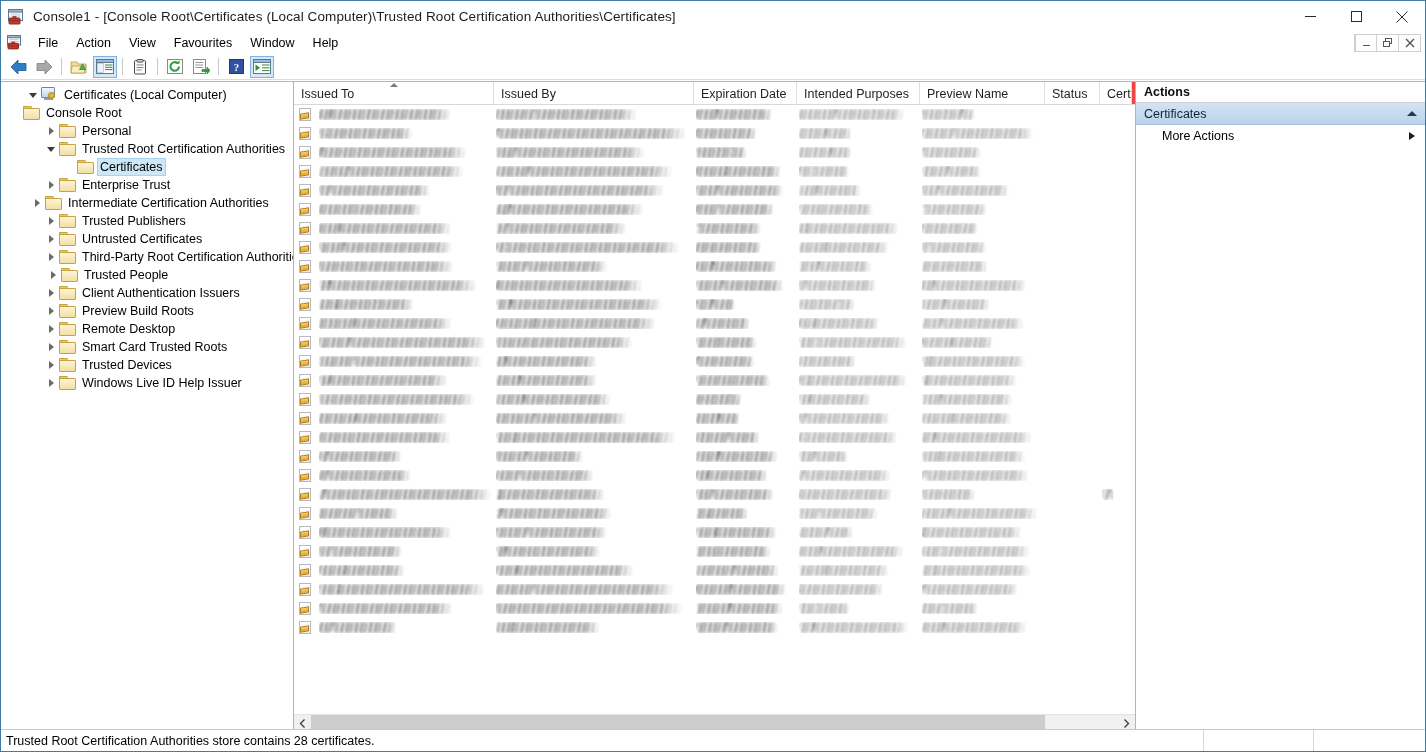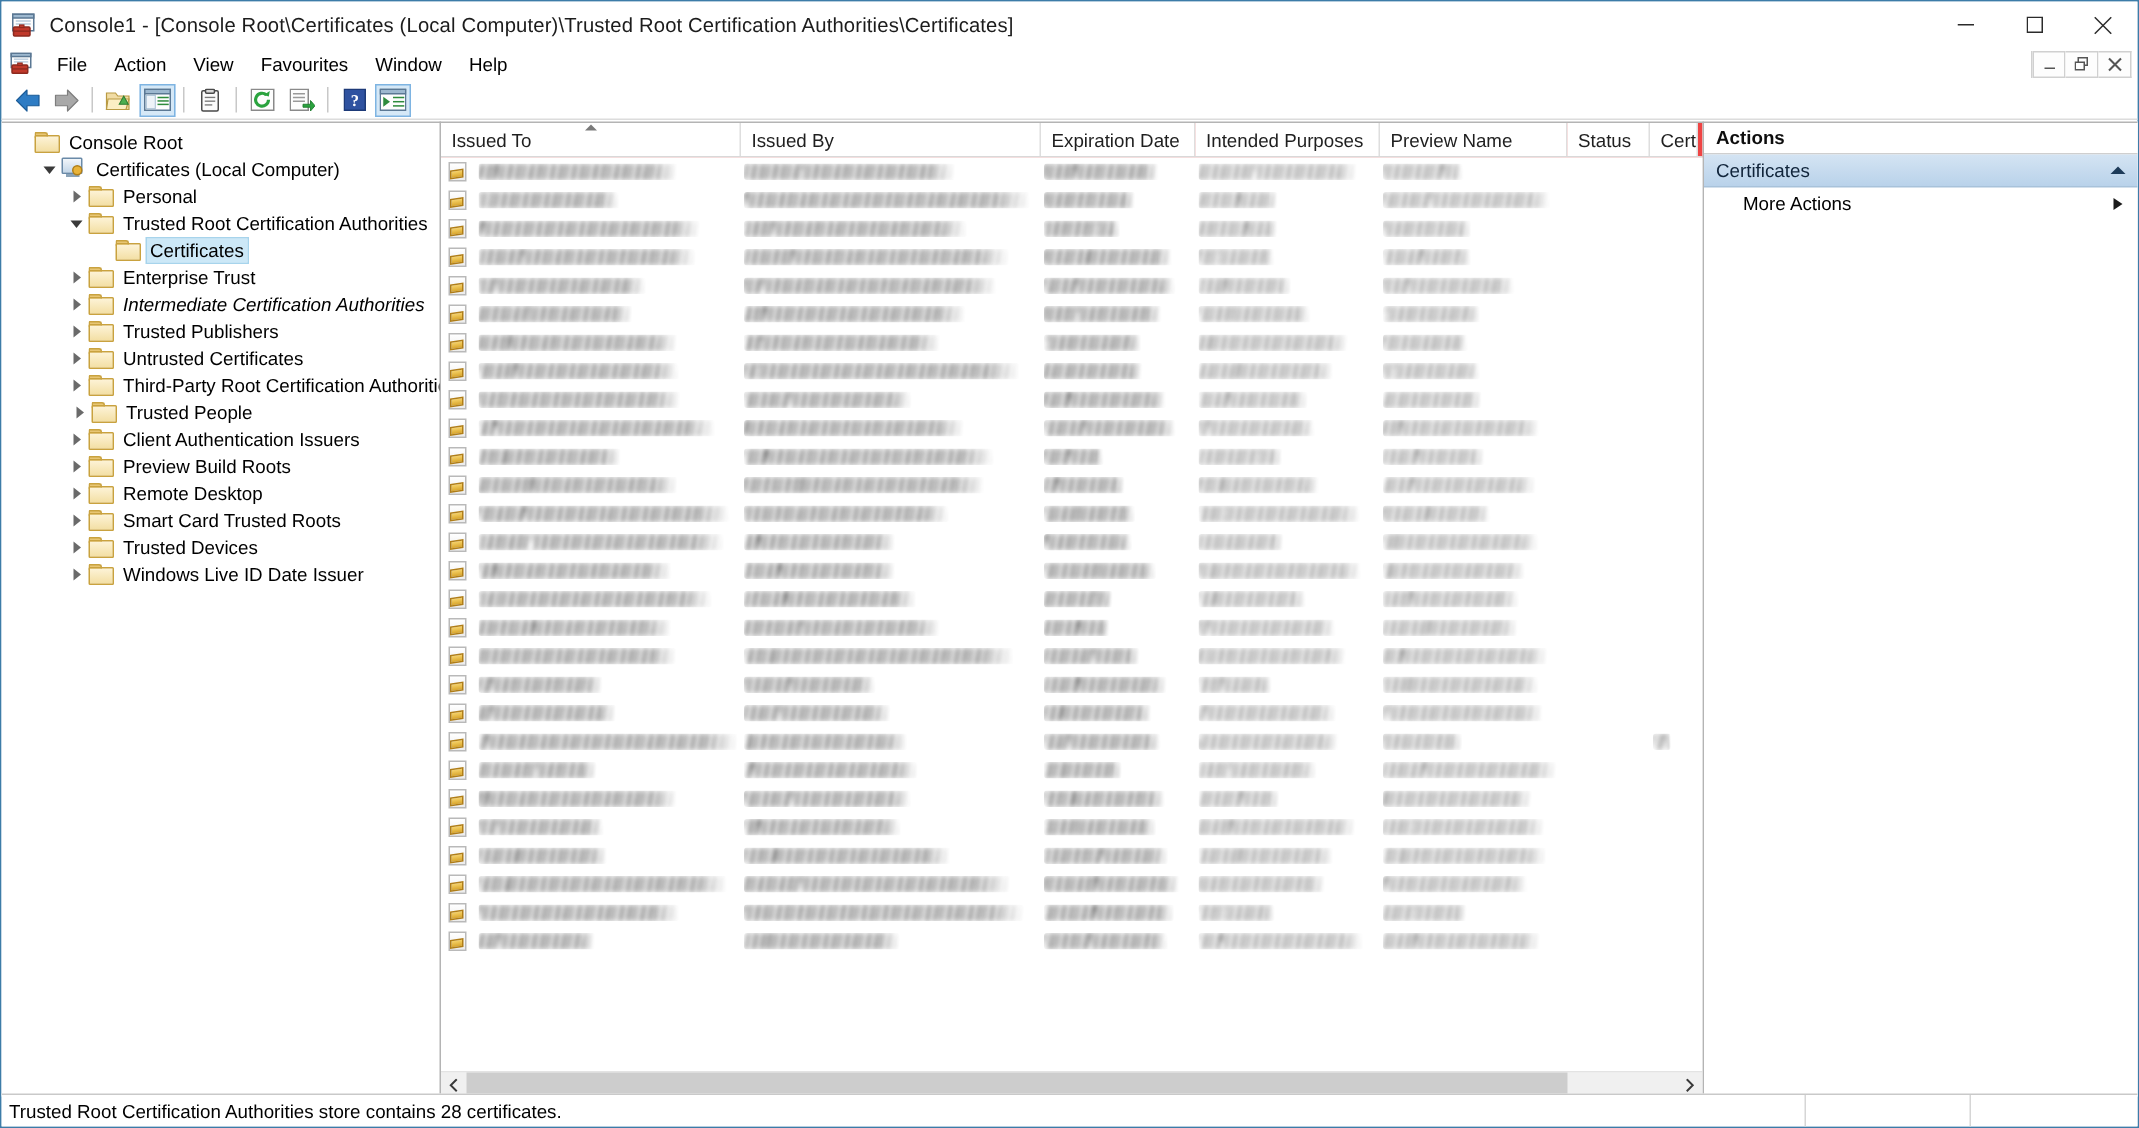--- a/index.html
+++ b/index.html
@@ -612,32 +612,32 @@
         <rect x="9" y="5.5" width="7.5" height="1" fill="#2e8b3c"></rect>
         <rect x="9" y="8.3" width="7.5" height="1" fill="#2e8b3c"></rect>
         <rect x="9" y="11.1" width="7.5" height="1" fill="#2e8b3c"></rect>
       </svg>
     </div>
   </div>
 
   <div class="body-area">
 
     <div class="tree-pane" id="tree-pane">
-        <div class="tree-node" style="padding-left: 6px;">
-          <span class="twisty"></span>
-          <span class="node-icon"><span class="folder"></span></span>
-          <span class="node-label">Console Root</span>
-        </div>
         <div class="tree-node" style="padding-left: 24px;">
           <span class="twisty">
             <span class="chev chev-down"></span>
           </span>
           <span class="node-icon"><span class="store-icon"><span class="scr"></span><span class="base"></span><span class="seal"></span></span></span>
           <span class="node-label">Certificates (Local Computer)</span>
         </div>
+        <div class="tree-node" style="padding-left: 6px;">
+          <span class="twisty"></span>
+          <span class="node-icon"><span class="folder"></span></span>
+          <span class="node-label">Console Root</span>
+        </div>
         <div class="tree-node" style="padding-left: 42px;">
           <span class="twisty">
             <span class="chev chev-right"></span>
           </span>
           <span class="node-icon"><span class="folder"></span></span>
           <span class="node-label">Personal</span>
         </div>
         <div class="tree-node" style="padding-left: 42px;">
           <span class="twisty">
             <span class="chev chev-down"></span>
@@ -650,21 +650,21 @@
           <span class="node-icon"><span class="folder"></span></span>
           <span class="node-label">Certificates</span>
         </div>
         <div class="tree-node" style="padding-left: 42px;">
           <span class="twisty">
             <span class="chev chev-right"></span>
           </span>
           <span class="node-icon"><span class="folder"></span></span>
           <span class="node-label">Enterprise Trust</span>
         </div>
-        <div class="tree-node" style="padding-left: 42px; font-style: italic;">
+        <div class="tree-node" style="padding-left: 28px;">
           <span class="twisty">
             <span class="chev chev-right"></span>
           </span>
           <span class="node-icon"><span class="folder"></span></span>
           <span class="node-label">Intermediate Certification Authorities</span>
         </div>
         <div class="tree-node" style="padding-left: 42px;">
           <span class="twisty">
             <span class="chev chev-right"></span>
           </span>
@@ -725,21 +725,21 @@
             <span class="chev chev-right"></span>
           </span>
           <span class="node-icon"><span class="folder"></span></span>
           <span class="node-label">Trusted Devices</span>
         </div>
         <div class="tree-node" style="padding-left: 42px;">
           <span class="twisty">
             <span class="chev chev-right"></span>
           </span>
           <span class="node-icon"><span class="folder"></span></span>
-          <span class="node-label">Windows Live ID Date Issuer</span>
+          <span class="node-label">Windows Live ID Help Issuer</span>
         </div>
       </div>
 
     <div class="list-pane">
       <div class="list-header" id="list-header">
           <div class="col-head" style="width: 200px;">
             <span>Issued To</span>
             <span class="sort-caret"></span>
           </div>
           <div class="col-head" style="width: 200px;">

